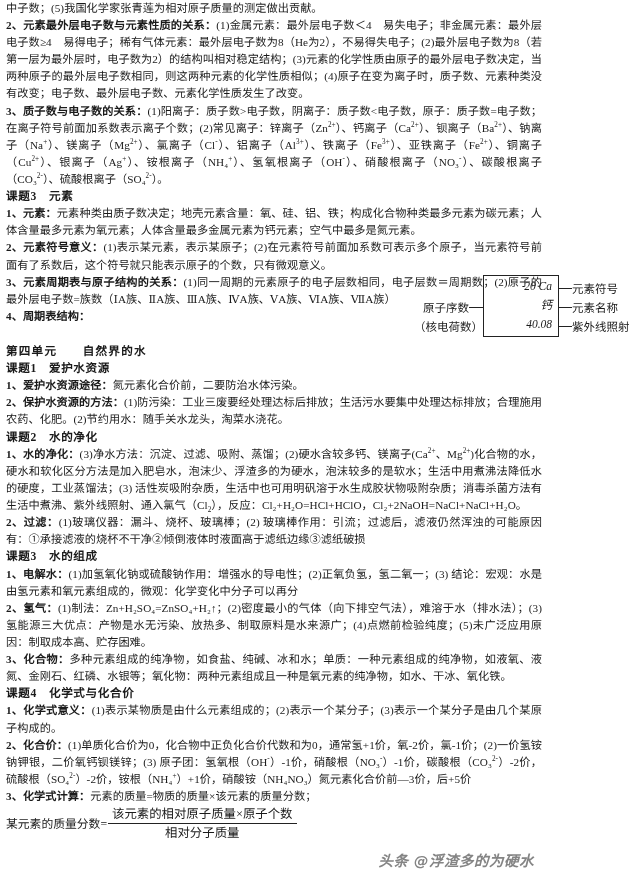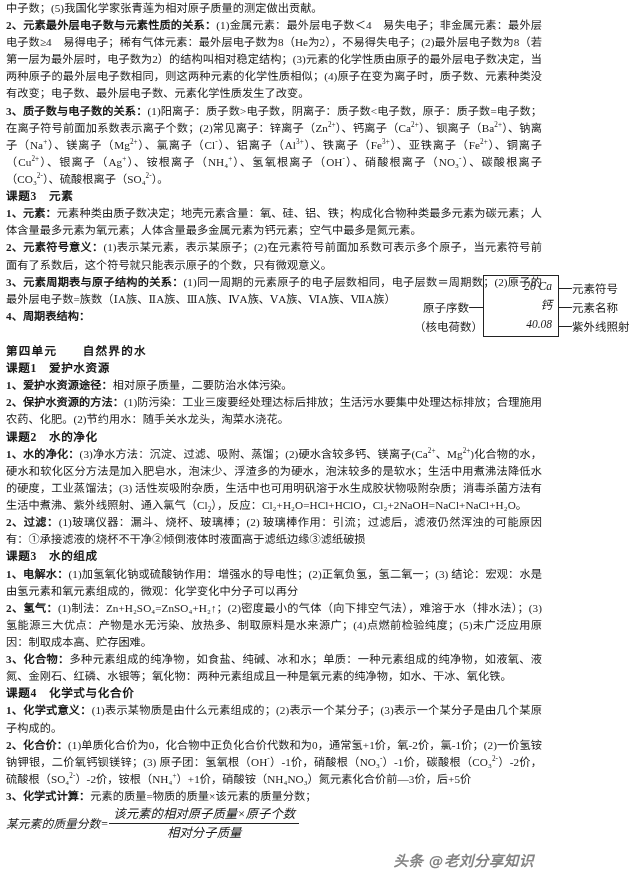--- a/index.html
+++ b/index.html
@@ -101,21 +101,20 @@
     border-bottom: 1.3px solid #222;
     vertical-align: 4px;
   }
 
   
   .formula-row {
     display: flex;
     align-items: center;
     font-size: 11.8px;
     margin-top: 1px;
-    font-style: italic;
   }
   .formula-label { white-space: nowrap; }
   .frac {
     display: inline-flex;
     flex-direction: column;
     text-align: center;
     vertical-align: middle;
     margin-left: 1px;
   }
   .frac .num {
@@ -183,21 +182,21 @@
         <div><span class="lead-r"></span><span>元素符号</span></div>
         <div><span class="lead-r"></span><span>元素名称</span></div>
         <div><span class="lead-r"></span><span>紫外线照射</span></div>
       </div>
     </div>
   </div>
 
   <h2 class="unit-title">第四单元　　自然界的水</h2>
   <h3 class="lesson-title">课题1　爱护水资源</h3>
 
-  <p class="para"><span class="b">1、爱护水资源途径：</span><span>相对原子质量，二要防治水体污染。</span></p>
+  <p class="para"><span class="b">1、爱护水资源途径：</span><span>氮元素化合价前，二要防治水体污染。</span></p>
 
   <p class="para"><span class="b">2、保护水资源的方法：</span><span>(1)防污染：工业三废要经处理达标后排放；生活污水要集中处理达标排放；合理施用农药、化肥。(2)节约用水：随手关水龙头，淘菜水浇花。</span></p>
 
   <h3 class="lesson-title">课题2　水的净化</h3>
 
   <p class="para"><span class="b">1、水的净化：</span><span>(3)净水方法：沉淀、过滤、吸附、蒸馏；(2)硬水含较多钙、镁离子(Ca</span><sup>2+</sup><span>、Mg</span><sup>2+</sup><span>)化合物的水，硬水和软化区分方法是加入肥皂水，泡沫少、浮渣多的为硬水，泡沫较多的是软水；生活中用煮沸法降低水的硬度，工业蒸馏法；(3) 活性炭吸附杂质，生活中也可用明矾溶于水生成胶状物吸附杂质；消毒杀菌方法有生活中煮沸、紫外线照射、通入氯气（Cl</span><sub>2</sub><span>），反应：</span><span>Cl₂+H₂O=HCl+HClO</span>，<span>Cl₂+2NaOH=NaCl+NaCl+H₂O</span>。</p>
 
   <p class="para"><span class="b">2、过滤：</span><span>(1)玻璃仪器：漏斗、烧杯、玻璃棒；(2) 玻璃棒作用：引流；过滤后，滤液仍然浑浊的可能原因有：①承接滤液的烧杯不干净②倾倒液体时液面高于滤纸边缘③滤纸破损</span></p>
 
   <h3 class="lesson-title">课题3　水的组成</h3>
@@ -217,15 +216,15 @@
   <p class="para"><span class="b">3、化学式计算：</span><span>元素的质量=物质的质量×该元素的质量分数；</span></p>
 
   <div class="formula-row">
     <span class="formula-label">某元素的质量分数=</span>
     <span class="frac">
       <span class="num">该元素的相对原子质量×原子个数</span>
       <span class="den">相对分子质量</span>
     </span>
   </div>
 
-  <div class="watermark">头条 @老刘分享知识</div>
+  <div class="watermark">头条 @浮渣多的为硬水</div>
 
 </div>
 
 </body></html>

